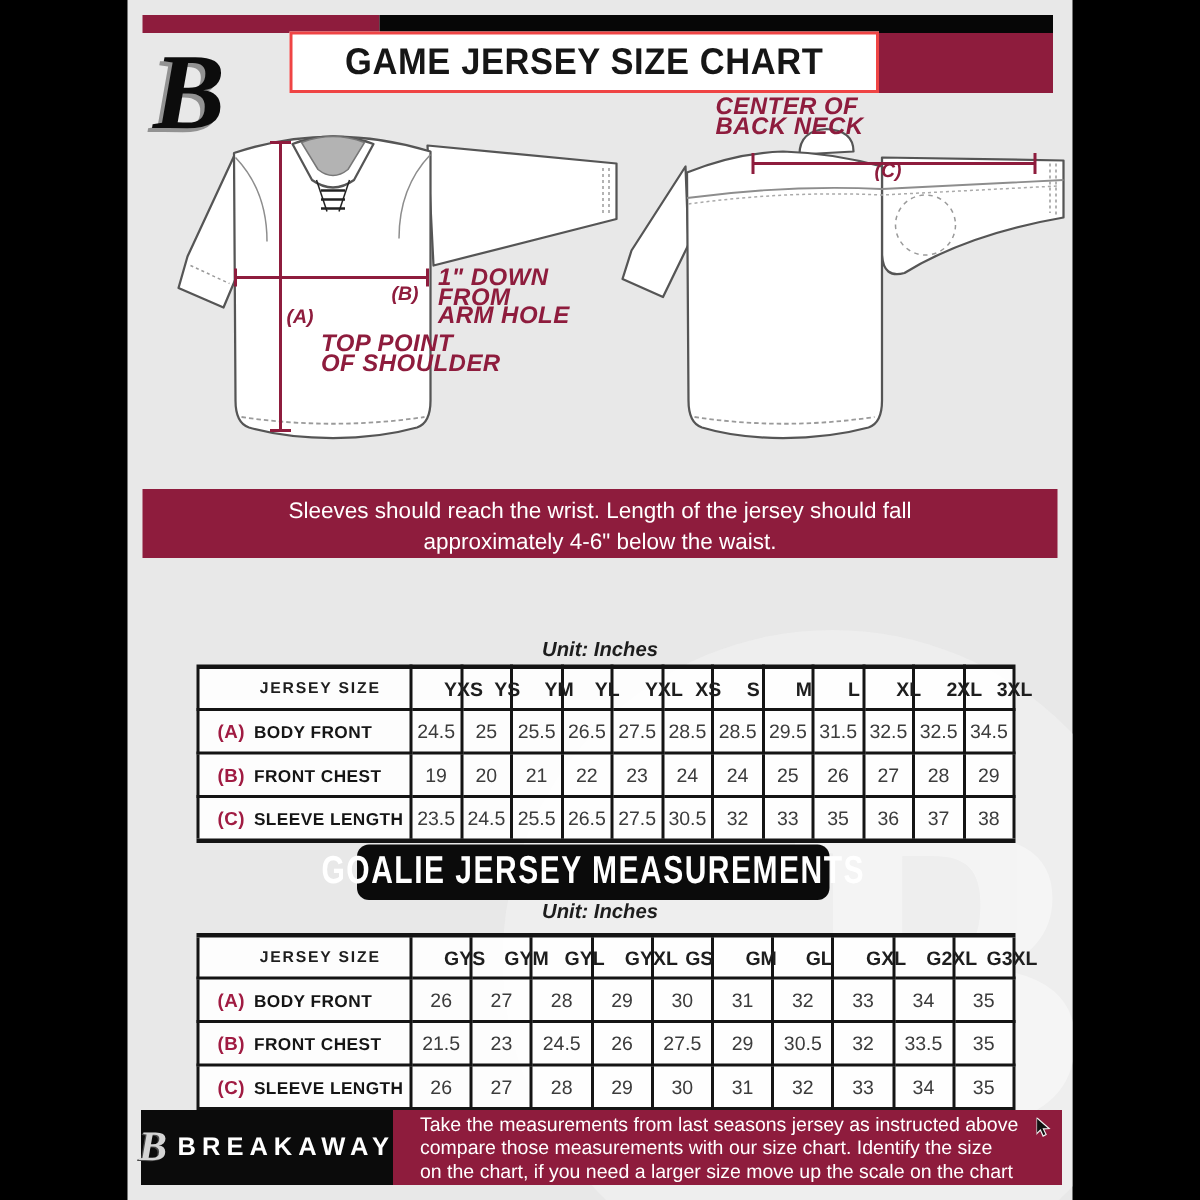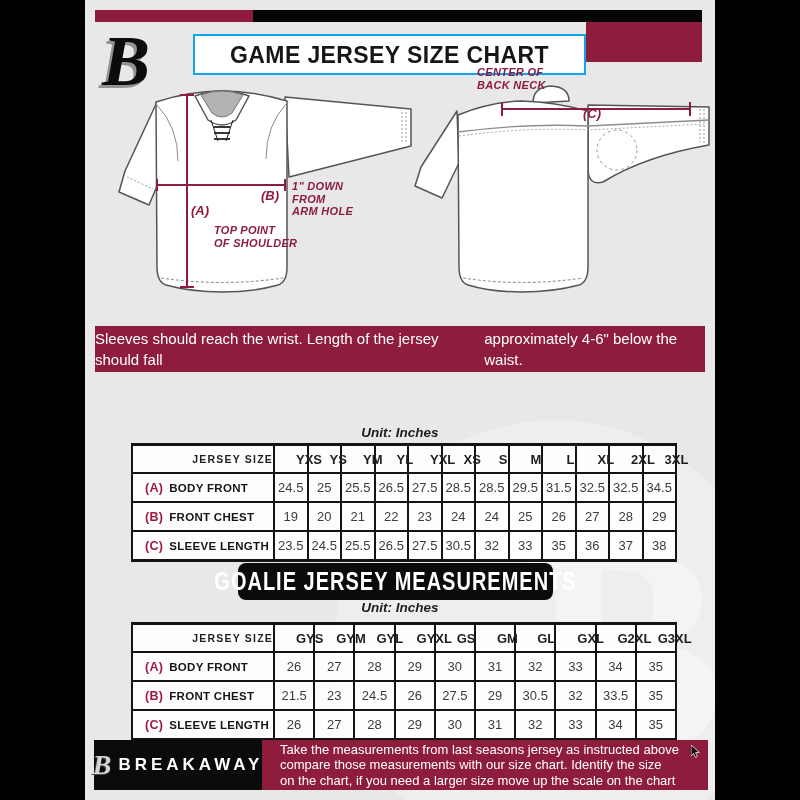--- a/index.html
+++ b/index.html
@@ -14,54 +14,54 @@
 
   
   .wm-circle{position:absolute;left:250px;top:420px;width:440px;height:440px;border-radius:50%;
     background:#f3f3f3;opacity:.55;z-index:0;}
   .wm-letter{position:absolute;left:440px;top:520px;font-family:"Liberation Serif",serif;font-weight:bold;
     font-size:300px;line-height:260px;color:#ffffff;opacity:.4;z-index:0;}
 
   
   .topbar-maroon{position:absolute;left:10px;top:10px;width:158px;height:12px;background:var(--maroon);z-index:2;}
   .topbar-black{position:absolute;left:168px;top:10px;width:449px;height:12px;background:#060606;z-index:2;}
-  .title-box{position:absolute;left:108px;top:21px;width:389px;height:37px;background:#fff;border:2px solid #0ea5e9;
-    display:flex;align-items:center;justify-content:center;z-index:2;margin-top:13px;}
+  .title-box{position:absolute;left:108px;top:21px;width:389px;height:37px;background:#fff;border:2px solid #ef4444;
+    display:flex;align-items:center;justify-content:center;z-index:2;}
   .title-box h1{margin:0;font-size:23px;font-weight:bold;color:#161616;letter-spacing:.4px;transform:scaleY(1.08);}
   .title-maroon{position:absolute;left:501px;top:22px;width:116px;height:40px;background:var(--maroon);z-index:1;}
   .logo{position:absolute;left:17px;top:22px;z-index:3;font-family:"Liberation Serif",serif;font-weight:bold;font-style:italic;
     font-size:72px;line-height:78px;color:#0c0c0c;text-shadow:-3px 3px 0 rgba(110,110,110,.7);}
 
   
   .diagram{position:absolute;left:0;top:75px;width:630px;height:245px;z-index:1;}
   .mlabel{position:absolute;color:var(--maroon);font-weight:bold;font-style:italic;z-index:2;}
   .mtag{font-size:13px;}
-  .mnote{font-size:11px;line-height:12.5px;letter-spacing:.3px;}
+  .mnote{font-size:16px;line-height:12.5px;letter-spacing:.3px;}
 
   
   .banner{position:absolute;left:10px;top:326px;width:610px;height:46px;background:var(--maroon);
-    display:flex;flex-direction:row;align-items:center;justify-content:flex-end;z-index:2;}
+    display:flex;flex-direction:column;align-items:center;justify-content:flex-end;z-index:2;}
   .banner div{color:#fff;font-size:15px;line-height:21px;}
 
   
   .sechead{position:absolute;background:#0b0b0b;border-radius:8px;display:flex;align-items:center;justify-content:center;z-index:2;}
   .sechead span{color:#fff;font-weight:bold;font-size:20px;letter-spacing:1px;transform:scaleY(1.3);white-space:nowrap;}
   .sec-player{left:152px;top:387px;width:318px;height:36px;}
   .sec-goalie{left:153px;top:563px;width:315px;height:37px;}
   .unit{position:absolute;left:0;width:630px;text-align:center;font-size:13.5px;font-weight:bold;font-style:italic;color:#1d1d1d;z-index:2;}
   .unit-player{top:425px;}
   .unit-goalie{top:600px;}
 
   
   table.mtable{position:absolute;left:46px;border-collapse:collapse;table-layout:fixed;z-index:2;
     border-top:3px solid var(--ink);border-bottom:3px solid var(--ink);}
   .tbl-player{top:443px;width:544px;}
   .tbl-goalie{top:622px;width:544px;}
   table.mtable th,table.mtable td{border:2px solid var(--ink);background:rgba(255,255,255,.9);padding:0;}
-  table.mtable thead th{height:26px;font-size:13px;font-weight:bold;color:#1e1e1e;text-align:right;padding-left:21px;}
+  table.mtable thead th{height:26px;font-size:13px;font-weight:bold;color:#1e1e1e;text-align:center;padding-left:21px;}
   table.mtable thead th.lblhead{font-size:10.5px;letter-spacing:1.2px;}
   table.mtable tbody th{height:27px;text-align:left;padding-left:12px;font-size:11.5px;font-weight:bold;color:#151515;letter-spacing:.3px;white-space:nowrap;}
   table.mtable tbody th .tag{color:#a01b42;font-weight:bold;font-size:12.5px;margin-right:6px;}
   table.mtable td{height:27px;text-align:center;font-size:13px;color:#3c3c3c;}
 
   
   .foot-black{position:absolute;left:9px;top:740px;width:168px;height:50px;background:#0b0b0b;
     display:flex;align-items:center;justify-content:center;gap:7px;z-index:2;}
   .foot-logo{font-family:"Liberation Serif",serif;font-weight:bold;font-style:italic;font-size:28px;color:#d4d4d4;
     text-shadow:-1px 1px 0 #4a4a4a;line-height:28px;}

